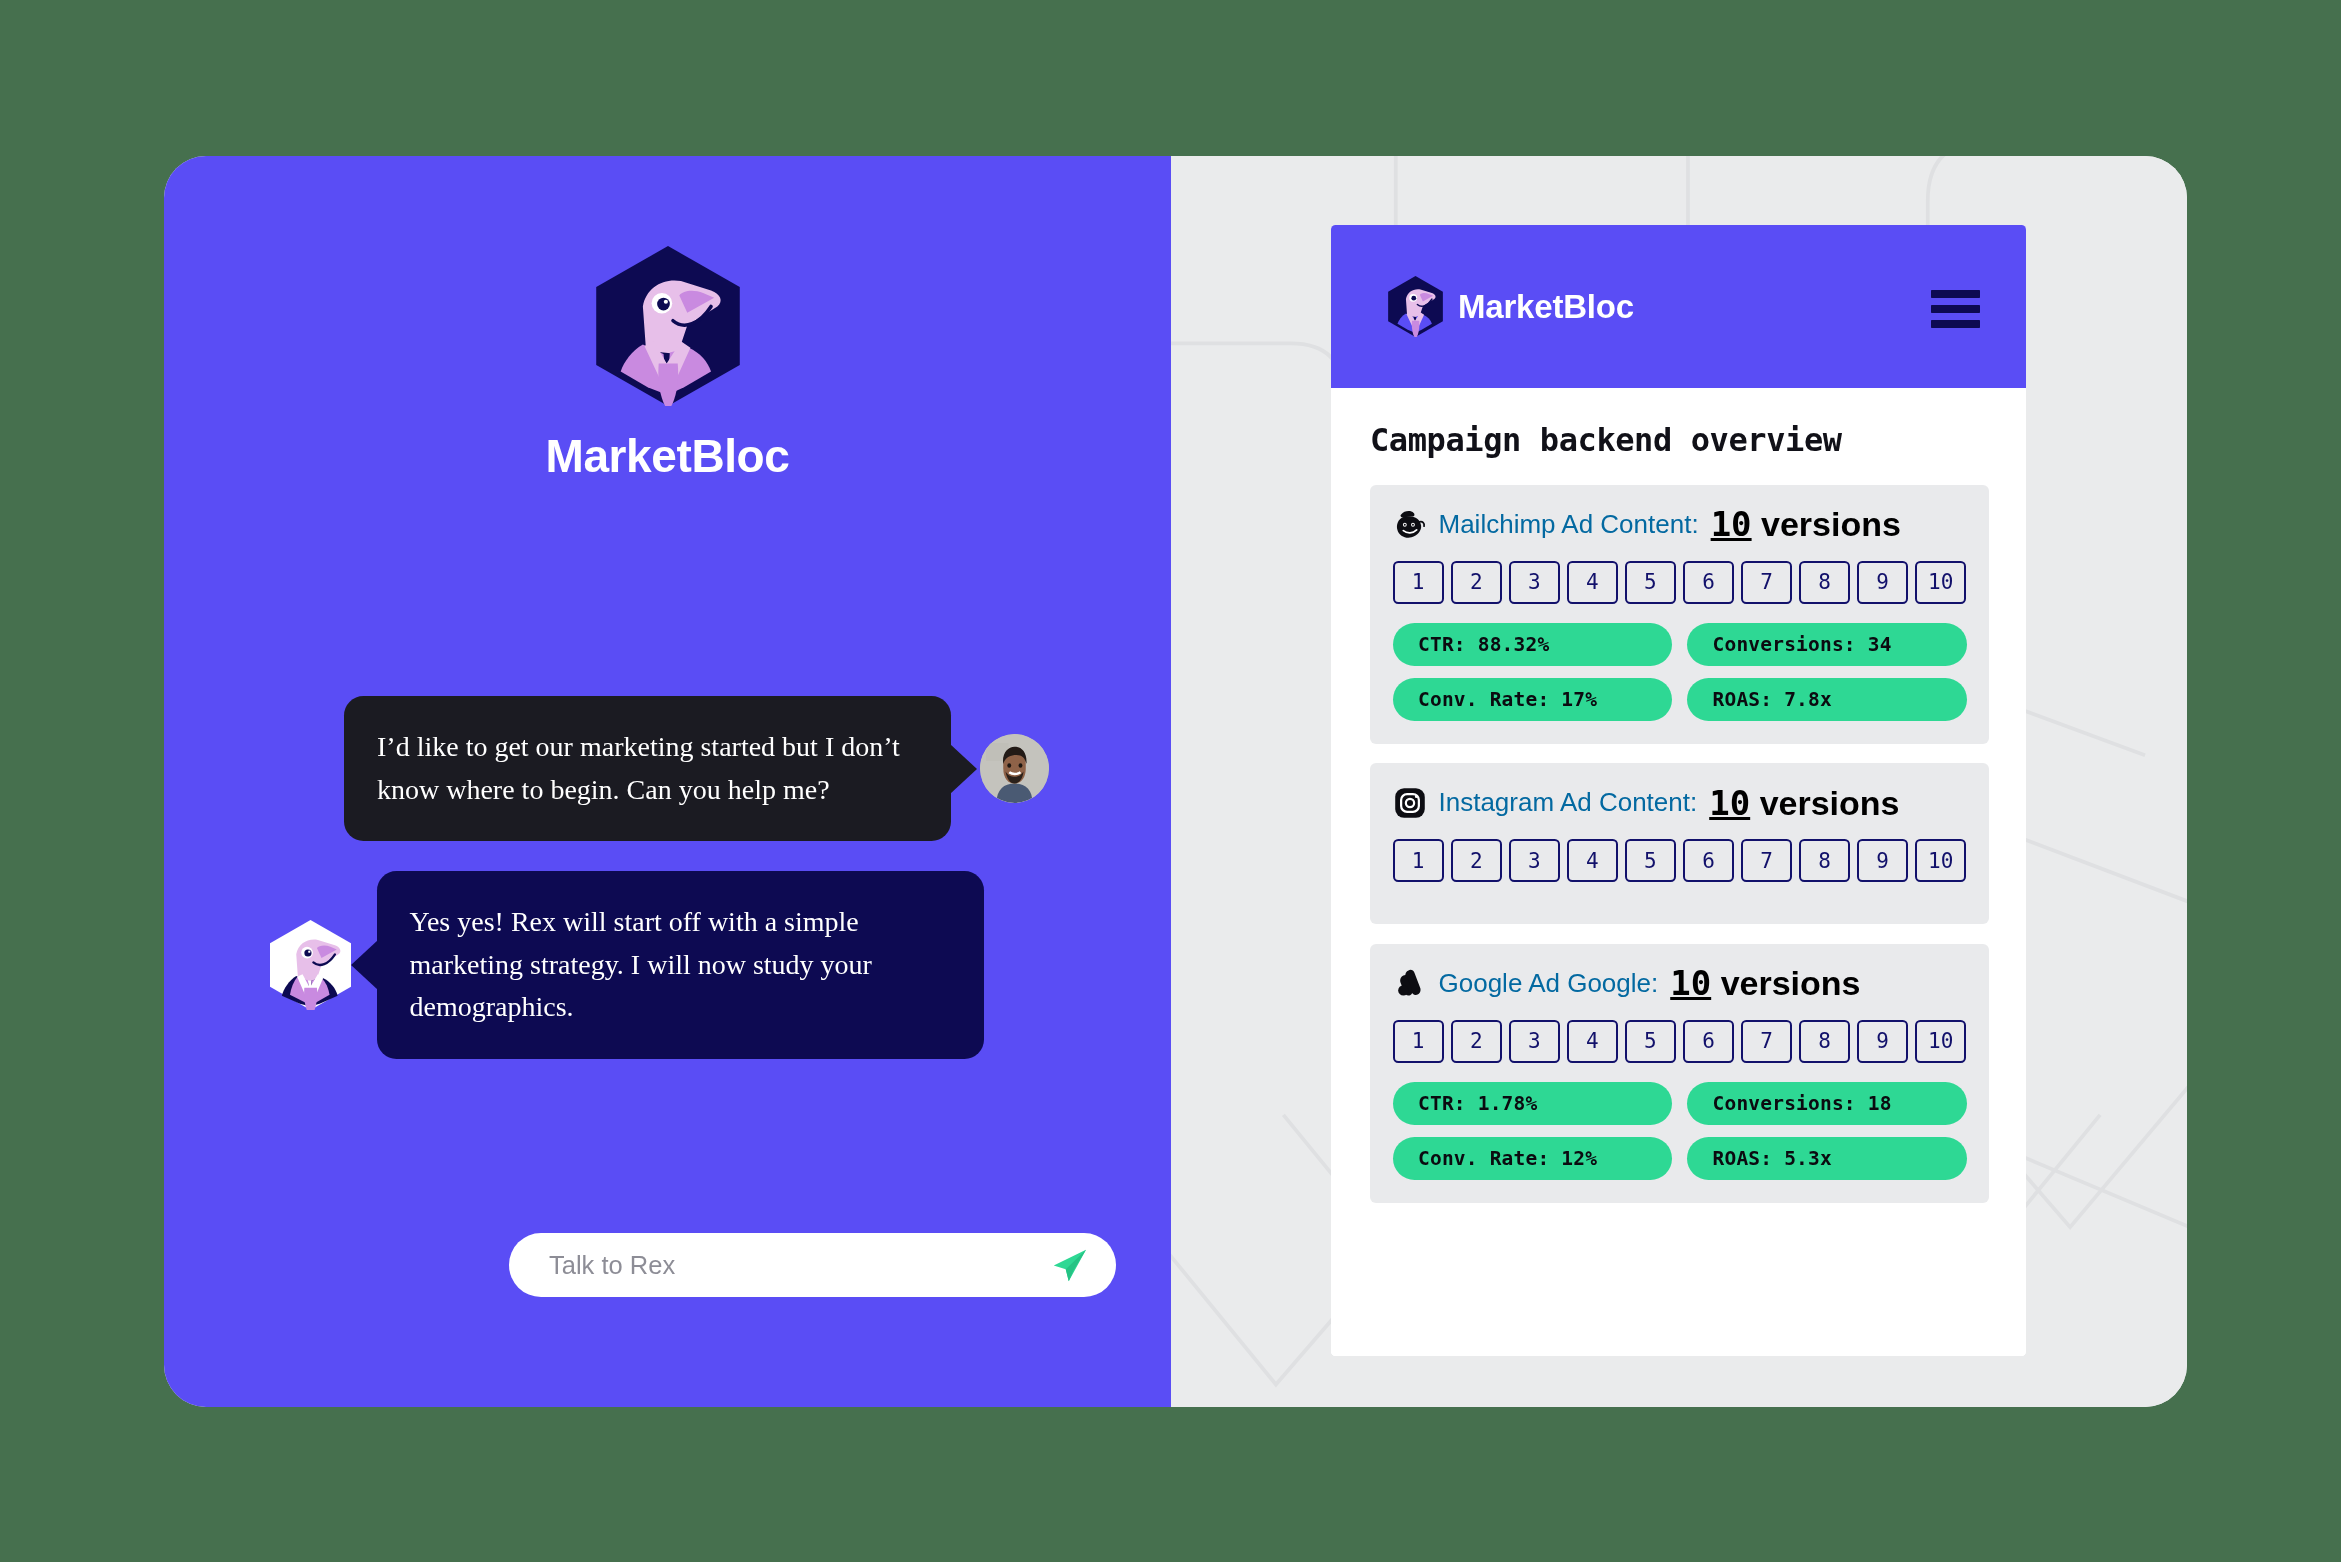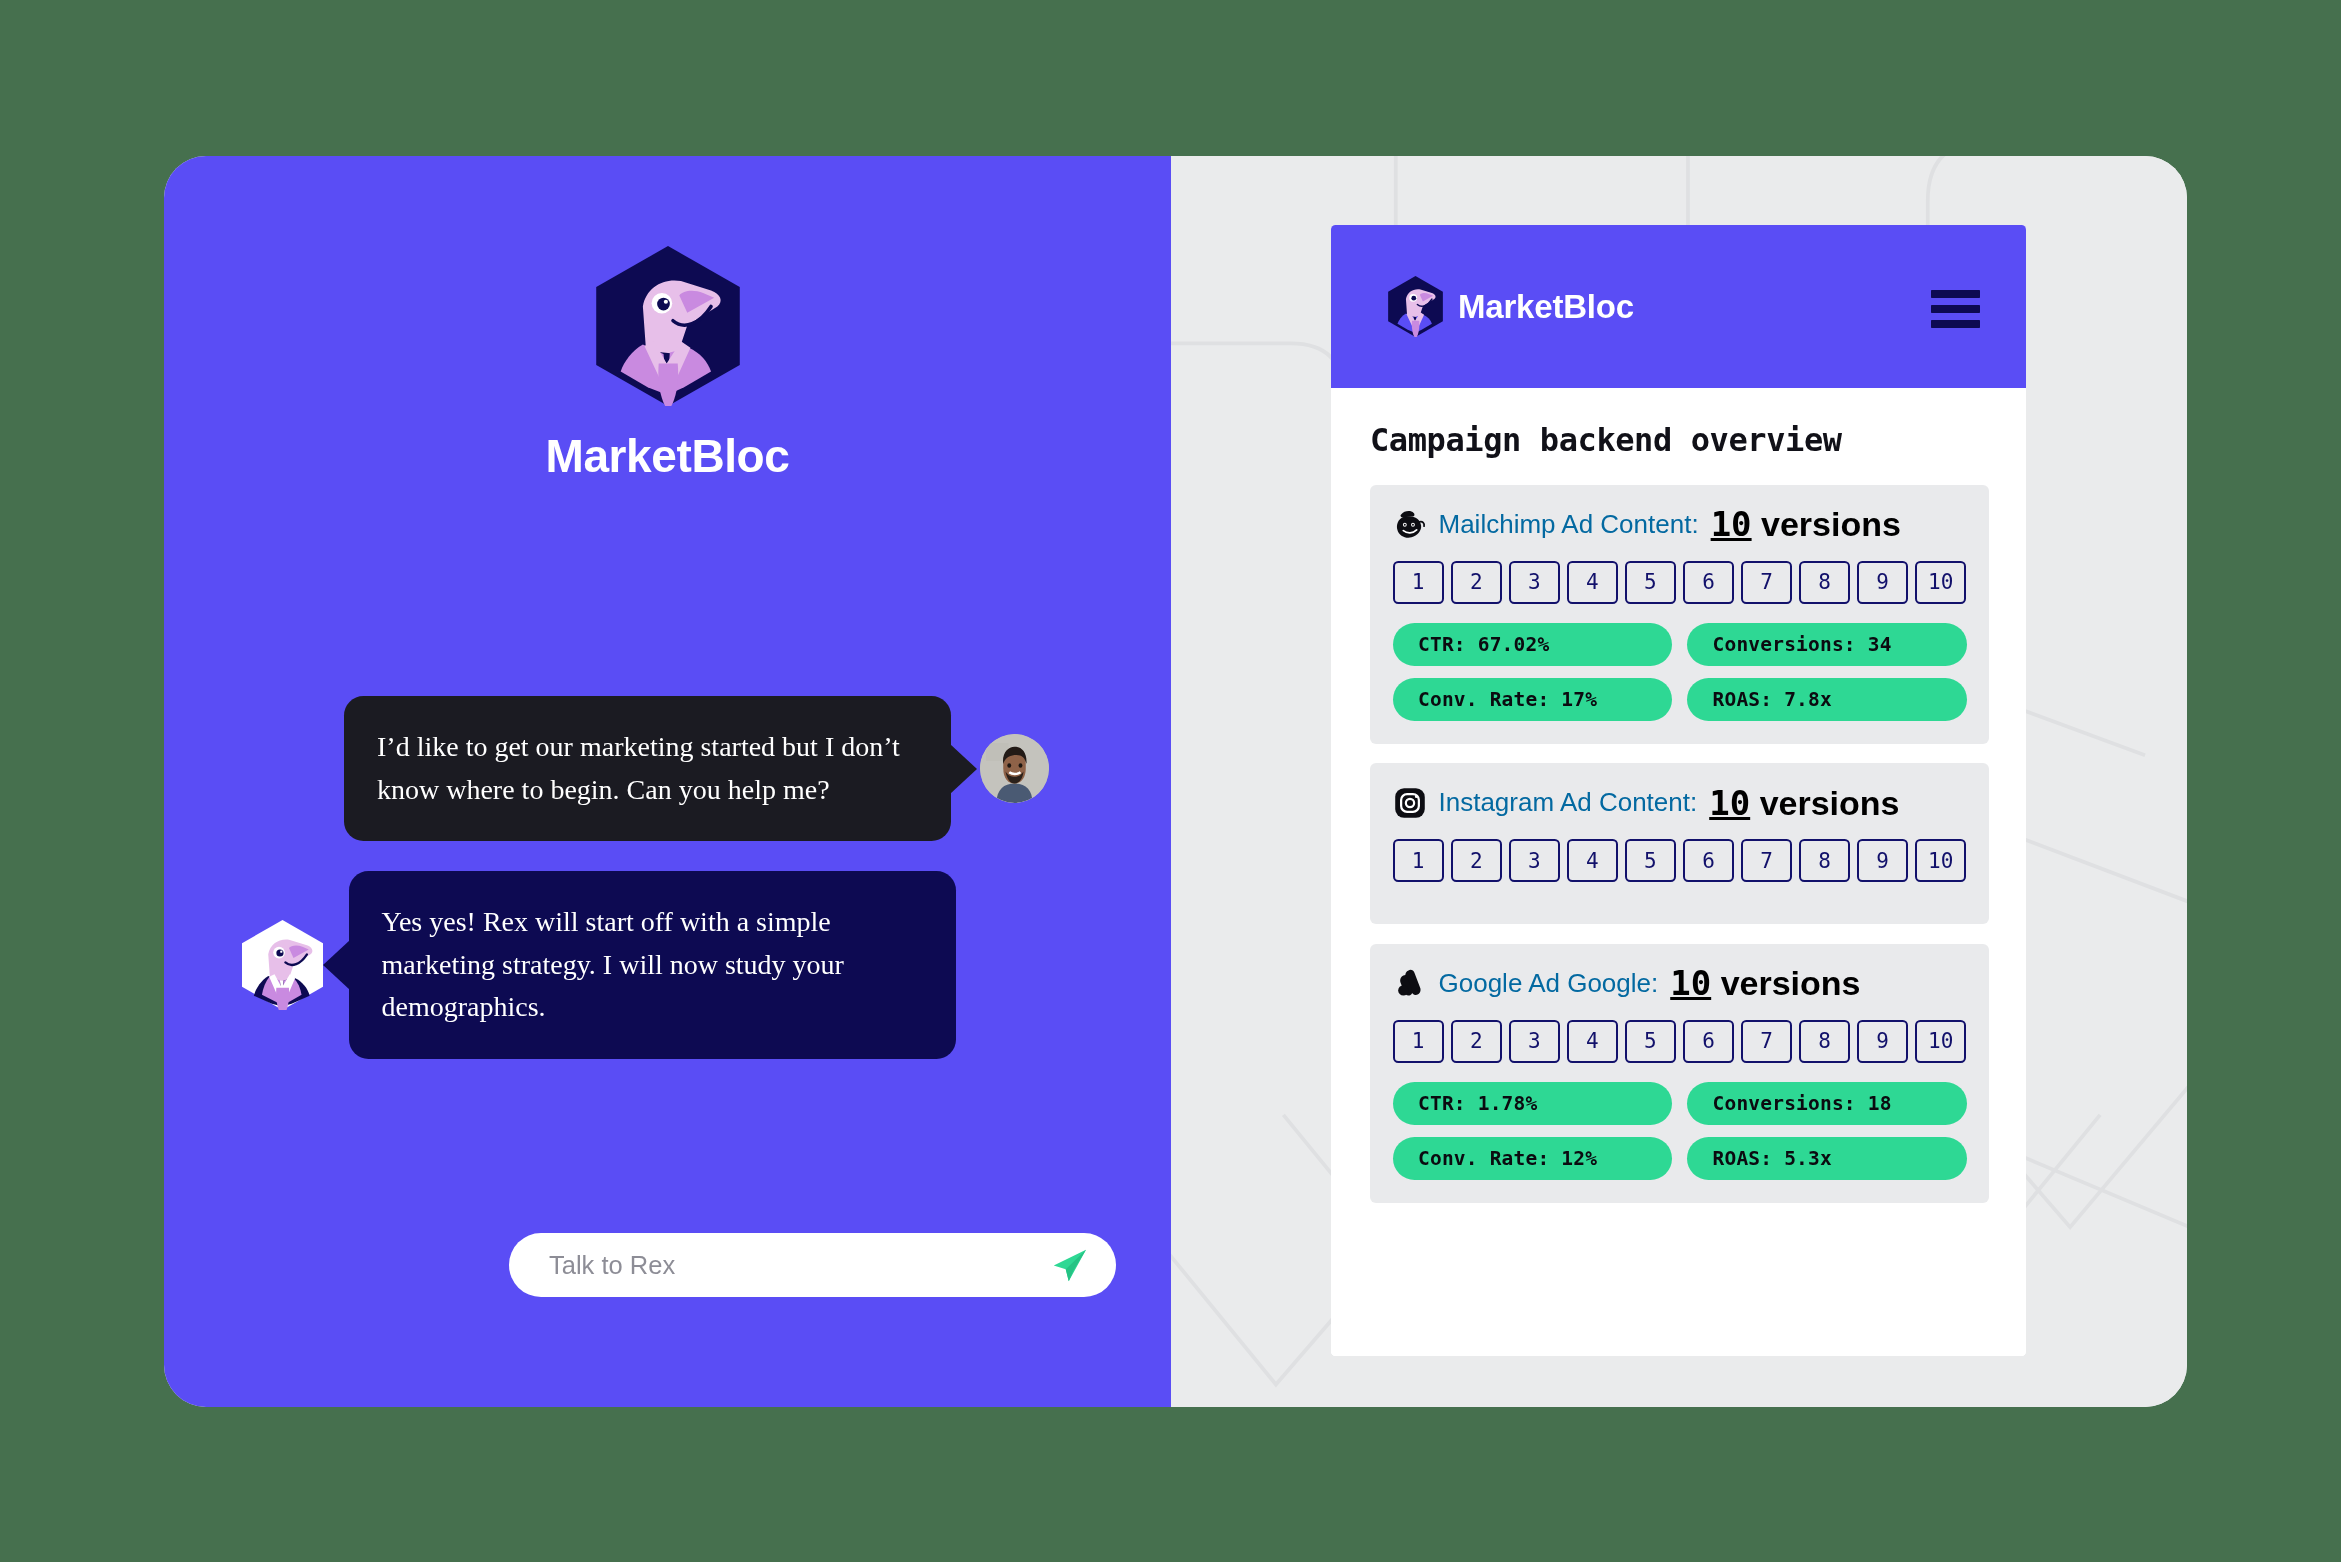--- a/index.html
+++ b/index.html
@@ -30,21 +30,21 @@
   .brand-name {
     margin-top:19.5px; color:#ffffff; font-size:46px;
     font-weight:700; letter-spacing:-0.4px;
   }
 
   
   .chat { position:absolute; left:0; top:540px; width:100%;font-family:Liberation Serif, serif; }
 
   .row { display:flex; align-items:center; }
   .row-user { justify-content:flex-start; padding-left:180px; }
-  .row-bot  { justify-content:flex-start; padding-left:78px; margin-top:30px;border-radius:31px; }
+  .row-bot  { justify-content:flex-start; padding-left:106px; margin-top:30px;border-radius:31px; }
 
   .bubble {
     position:relative; color:#ffffff;
     font-size:28px; line-height:1.52; font-weight:400;
     padding:30px 33px; border-radius:19.5px; max-width:607px;
   }
   .bubble-user { background:#1b1b22; }
   .bubble-bot  { background:#0d0a52; }
 
   .tail { position:absolute; top:50%; transform:translateY(-50%); width:0; height:0; }
@@ -312,21 +312,21 @@
               <span class="ver-btn">3</span>
               <span class="ver-btn">4</span>
               <span class="ver-btn">5</span>
               <span class="ver-btn">6</span>
               <span class="ver-btn">7</span>
               <span class="ver-btn">8</span>
               <span class="ver-btn">9</span>
               <span class="ver-btn">10</span>
             </div>
             <div class="metrics">
-              <span class="pill">CTR: 67.02%</span>
+              <span class="pill">CTR: 88.32%</span>
               <span class="pill">Conversions: 34</span>
               <span class="pill">Conv. Rate: 17%</span>
               <span class="pill">ROAS: 7.8x</span>
             </div>
           </div>
 
           <div class="plat-card">
             <div class="plat-head">
               <span class="plat-icon">
                 <svg viewBox="0 0 46 46" width="34" height="34">

